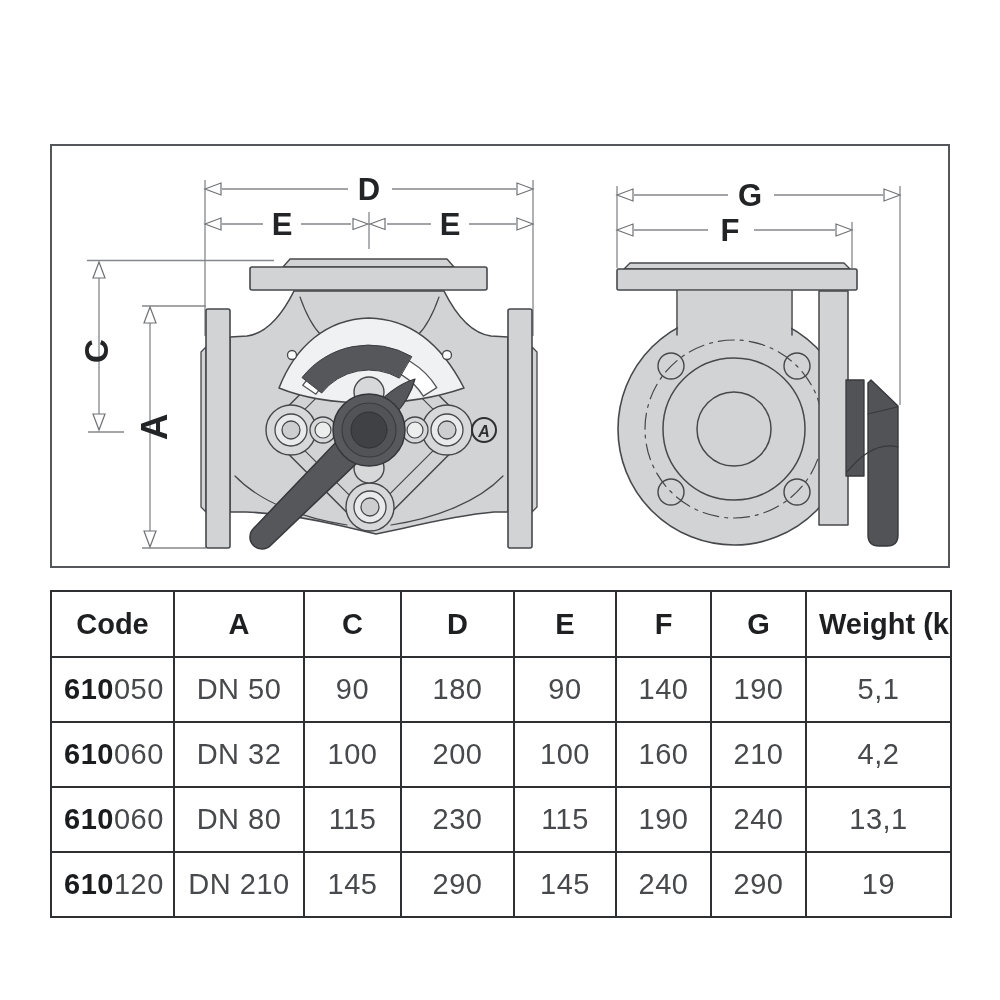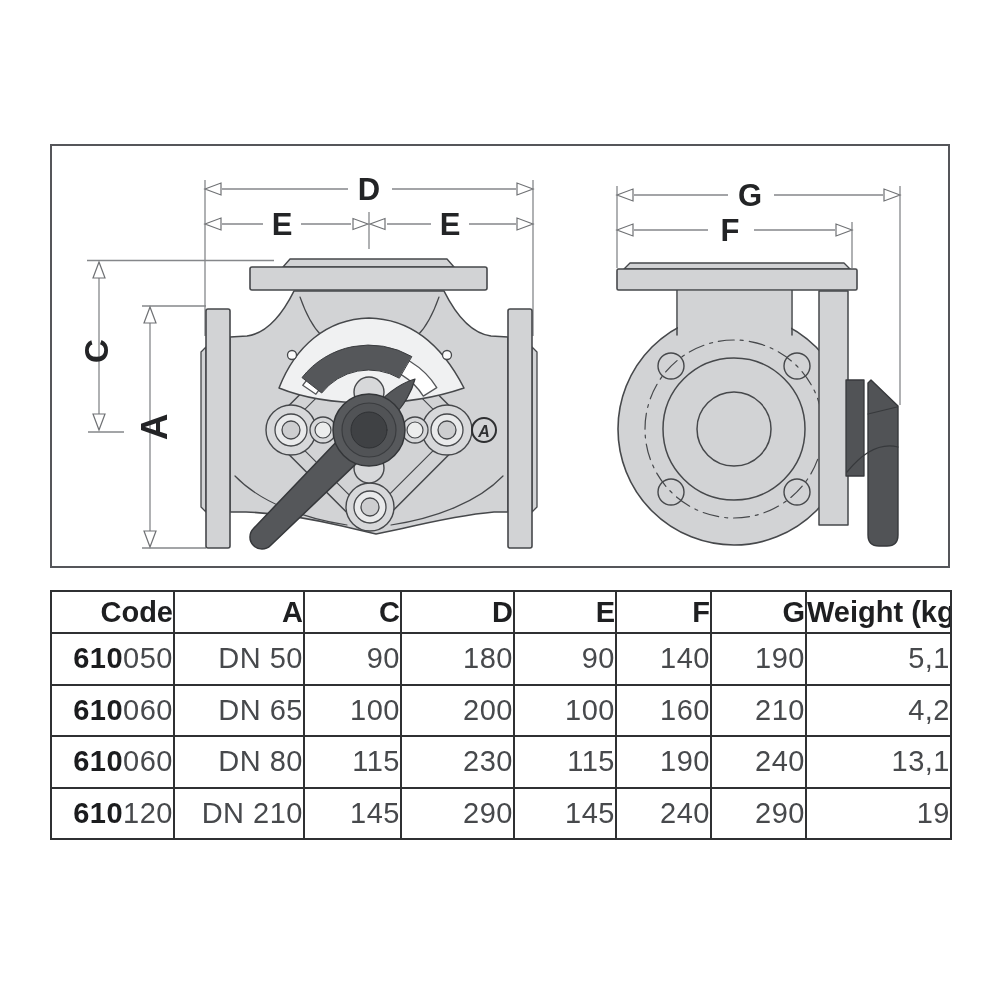--- a/index.html
+++ b/index.html
@@ -1,21 +1,21 @@
 <!DOCTYPE html>
 <html><head>
 <meta charset="utf-8">
 <style>
   html,body{margin:0;padding:0;background:#ffffff;}
   body{width:1000px;height:1000px;position:relative;font-family:"Liberation Sans",sans-serif;-webkit-font-smoothing:antialiased;}
   .frame{position:absolute;left:50px;top:144px;width:900px;height:424px;border:2px solid #55565a;box-sizing:border-box;background:#ffffff;}
   .frame svg{position:absolute;left:0;top:0;width:896px;height:420px;display:block;}
   .dim-label{font-family:"Liberation Sans",sans-serif;font-weight:bold;fill:#232426;}
   .spec-table{position:absolute;left:50px;top:590px;width:900px;height:250px;border-collapse:collapse;table-layout:fixed;}
-  .spec-table td,.spec-table th{border:2px solid #2f3032;text-align:right;vertical-align:middle;padding:0;overflow:hidden;white-space:nowrap;}
+  .spec-table td,.spec-table th{border:2px solid #2f3032;text-align:center;vertical-align:middle;padding:12px;overflow:hidden;white-space:nowrap;}
   .spec-table th{font-size:29px;font-weight:bold;color:#1e1f21;height:40px;}
   .spec-table td{font-size:29px;font-weight:normal;color:#47494c;height:39px;letter-spacing:0.5px;}
   .code-prefix{font-weight:bold;color:#1b1c1e;}
   .code-suffix{font-weight:normal;color:#47494c;}
 </style>
 </head>
 <body>
 
 <div class="frame">
 <svg viewBox="50 144 896 420" preserveAspectRatio="none">
@@ -174,21 +174,21 @@
         <td>DN 50</td>
         <td>90</td>
         <td>180</td>
         <td>90</td>
         <td>140</td>
         <td>190</td>
         <td>5,1</td>
       </tr>
       <tr>
         <td><span class="code-prefix">610</span><span class="code-suffix">060</span></td>
-        <td>DN 65</td>
+        <td>DN 32</td>
         <td>100</td>
         <td>200</td>
         <td>100</td>
         <td>160</td>
         <td>210</td>
         <td>4,2</td>
       </tr>
       <tr>
         <td><span class="code-prefix">610</span><span class="code-suffix">060</span></td>
         <td>DN 80</td>

